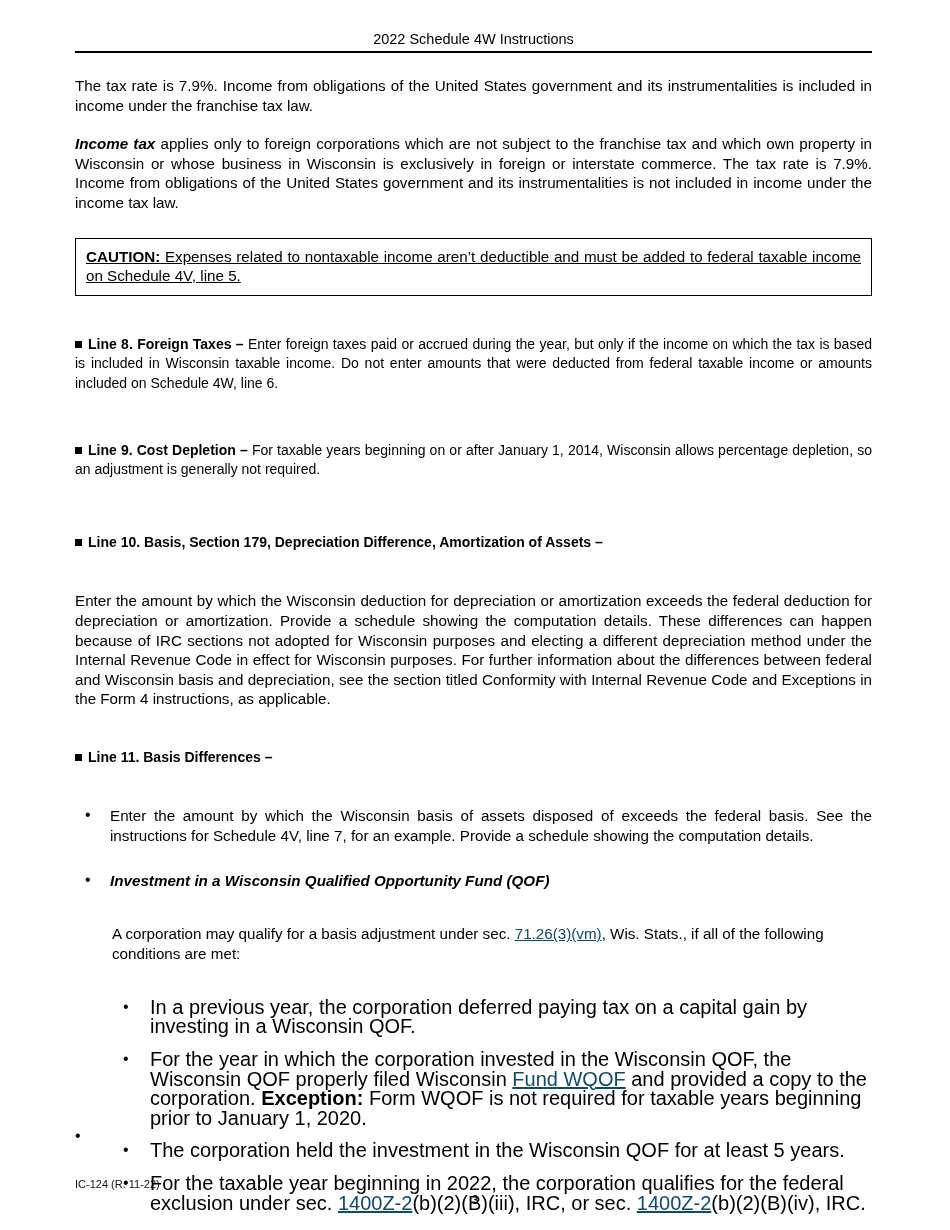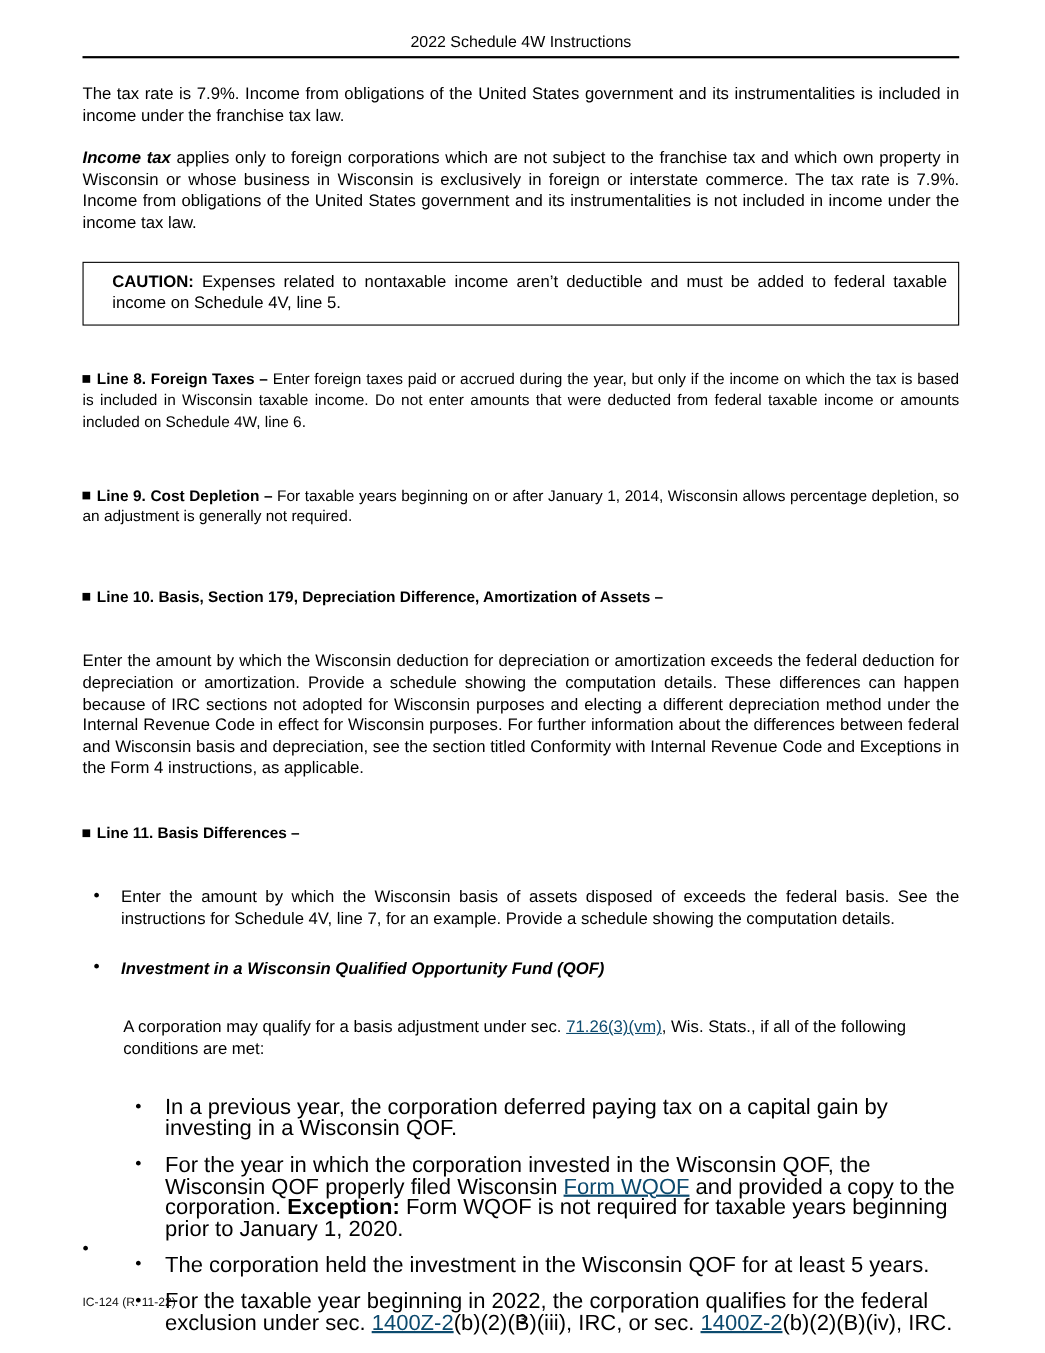--- a/index.html
+++ b/index.html
@@ -64,22 +64,23 @@
   .bi { font-weight: bold; font-style: italic; }
 
   a.doclink {
     color: #0c4a6e;
     text-decoration: underline;
   }
 
   
   .caution-box {
     border: 1px solid #000000;
-    padding: 8px 10px 9px 26px;
+    padding: 8px 10px 9px 10px;
     box-sizing: border-box;
+    text-decoration: underline;
   }
   .caution-box p {
     margin: 0;
     font-size: 15.2px;
     line-height: 19.6px;
     text-align: justify;
   }
 
   
   .sec-head {
@@ -228,21 +229,21 @@
     </ul>
 
     <div class="gap-md"></div>
 
     <p class="indent1"><span>A corporation may qualify for a basis adjustment under sec. </span><a class="doclink" href="#">71.26(3)(vm)</a><span>, Wis. Stats., if all of the following conditions are met:</span></p>
 
     <div class="gap-md"></div>
 
     <ul class="lvl2">
       <li><span>In a previous year, the corporation deferred paying tax on a capital gain by investing in a Wisconsin QOF.</span></li>
-      <li><span>For the year in which the corporation invested in the Wisconsin QOF, the Wisconsin QOF properly filed Wisconsin </span><a class="doclink" href="#">Form WQOF</a><span> and provided a copy to the corporation. </span><b>Exception:</b><span> Form WQOF is not required for taxable years beginning prior to January 1, 2020.</span></li>
+      <li><span>For the year in which the corporation invested in the Wisconsin QOF, the Wisconsin QOF properly filed Wisconsin </span><a class="doclink" href="#">Fund WQOF</a><span> and provided a copy to the corporation. </span><b>Exception:</b><span> Form WQOF is not required for taxable years beginning prior to January 1, 2020.</span></li>
       <li><span>The corporation held the investment in the Wisconsin QOF for at least 5 years.</span></li>
       <li><span>For the taxable year beginning in 2022, the corporation qualifies for the federal exclusion under sec. </span><a class="doclink" href="#">1400Z-2</a><span>(b)(2)(B)(iii), IRC, or sec. </span><a class="doclink" href="#">1400Z-2</a><span>(b)(2)(B)(iv), IRC.</span></li>
     </ul>
 
     <div class="gap-lg"></div>
 
     <p class="indent1">If the above conditions are met, the corporation may use the following worksheet to calculate its subtraction.</p>
 
   </div>
 

